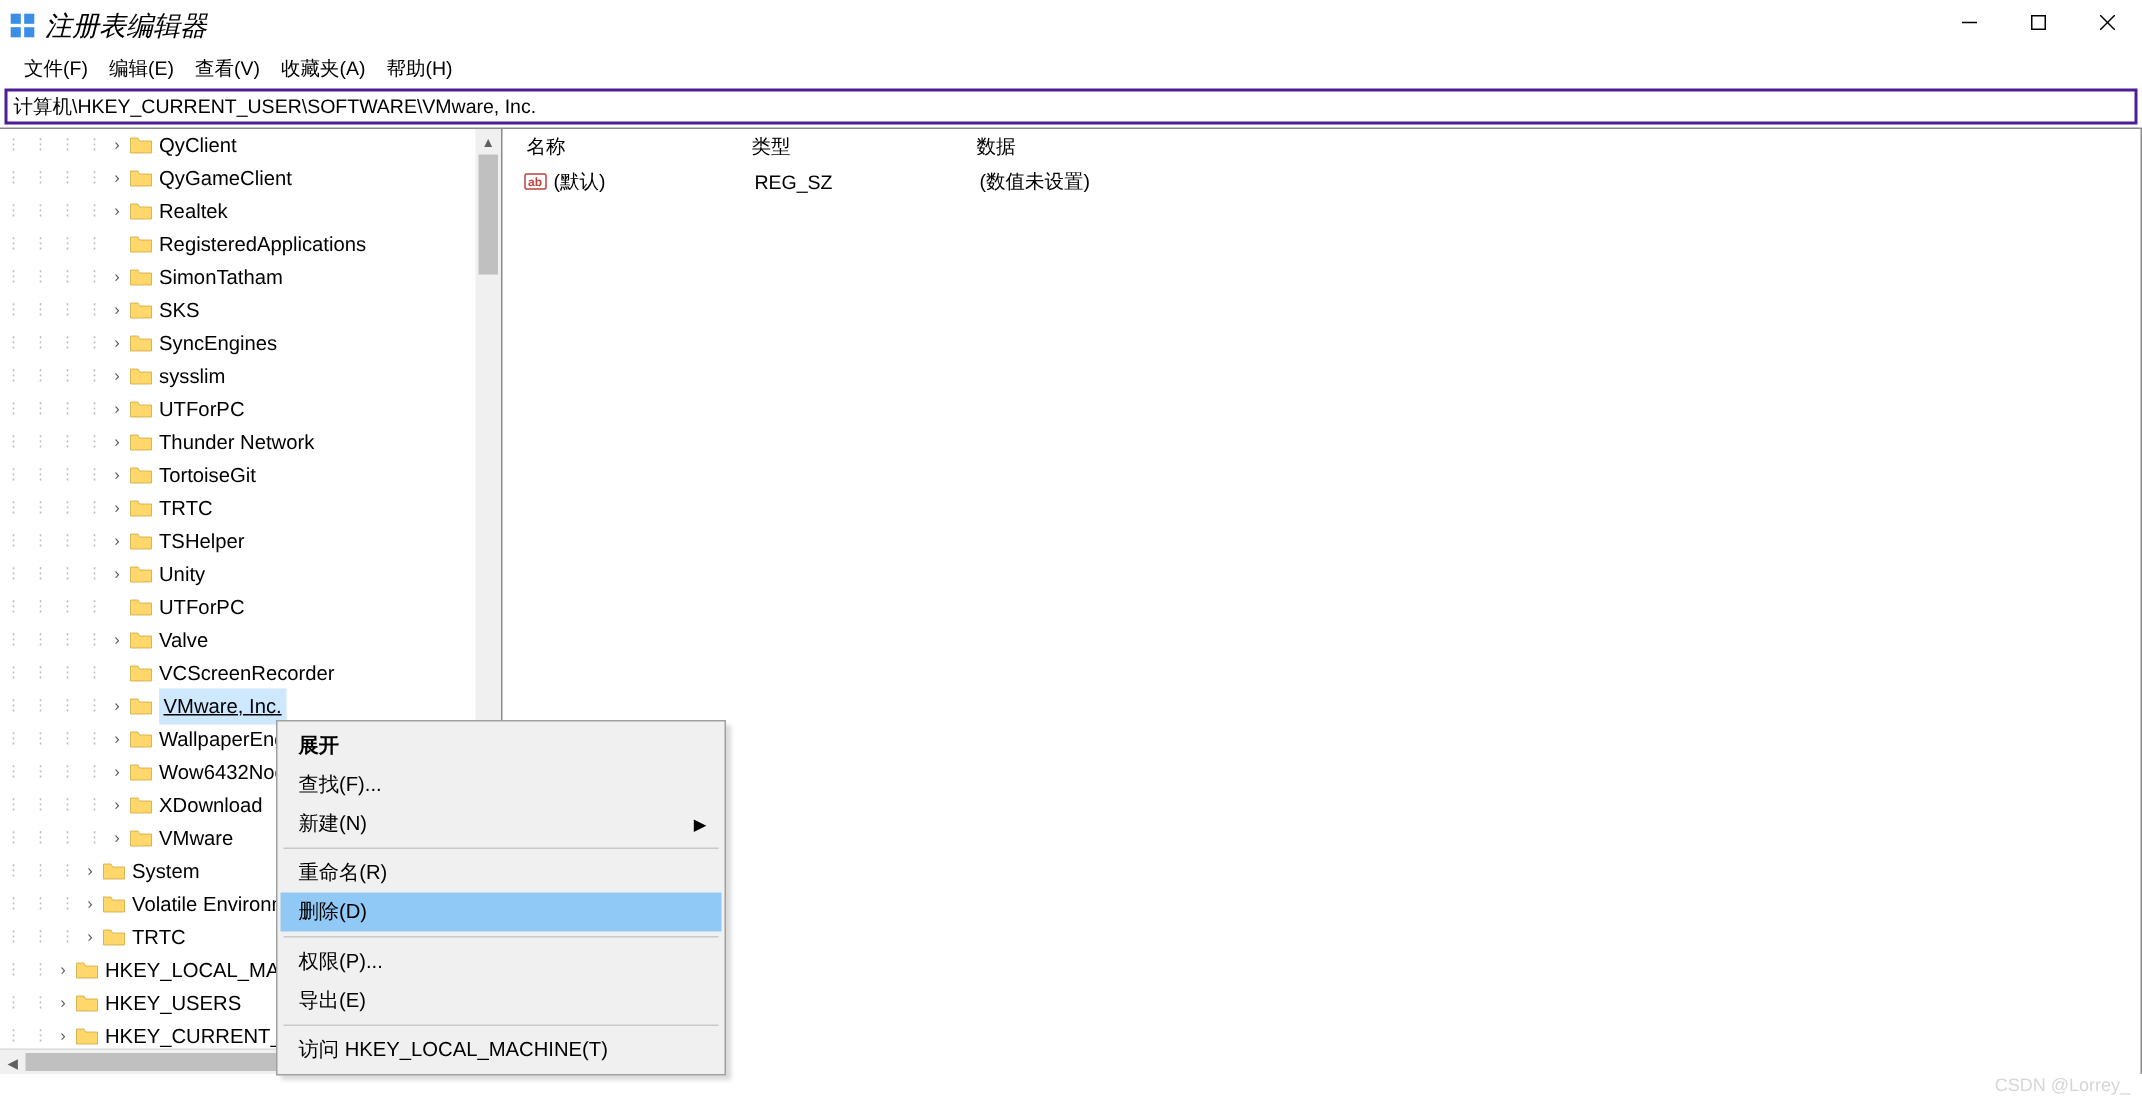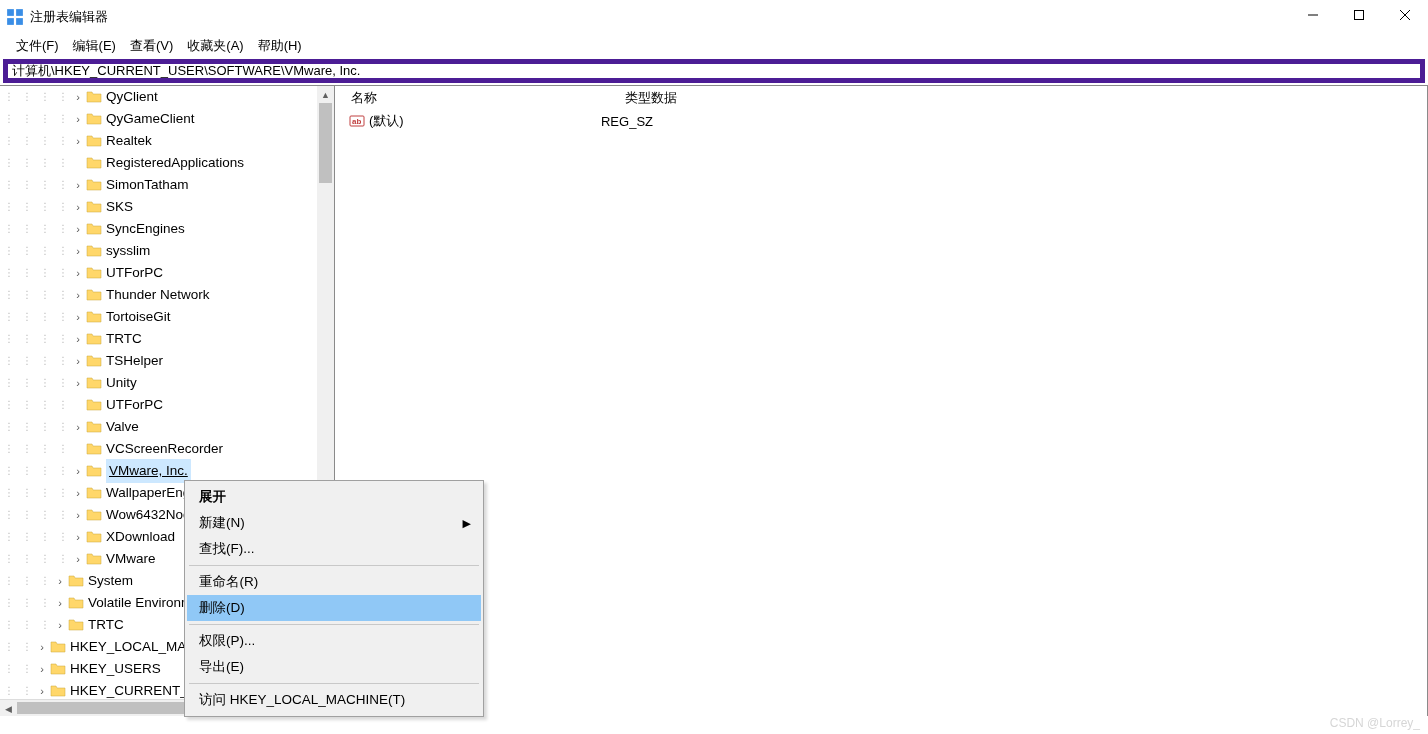--- a/index.html
+++ b/index.html
@@ -1,42 +1,42 @@
 <!DOCTYPE html>
 <html><head>
 <meta charset="utf-8">
 <style>
   * { box-sizing: border-box; font-family: "Microsoft YaHei", "Segoe UI", sans-serif; }
   body { margin: 0; width: 1428px; height: 734px; background: #fff; overflow: hidden; font-size: 13px; color: #000; position: relative; }
 
   .titlebar { height: 33px; display: flex; align-items: center; padding-left: 6px; border-bottom: 0px solid #ddd; }
   .titlebar .app-icon { width: 18px; height: 18px; margin-right: 6px; }
-  .titlebar .title { font-size: 13px; }
+  .titlebar .title { font-size: 18px; font-style: italic; }
   .winbtns { position: absolute; right: 0; top: 0; display: flex; }
   .winbtn { width: 46px; height: 30px; display: flex; align-items: center; justify-content: center; }
   .winbtn svg { stroke: #000; stroke-width: 1; fill: none; }
 
   .menubar { height: 26px; display: flex; align-items: center; padding-left: 10px; gap: 2px; }
   .menubar .mi { padding: 3px 6px; font-size: 13px; }
 
-  .addrbar { height: 24px; border: 5px solid #4c1d95; margin: 0 3px; padding-left: 4px; display: flex; align-items: center; font-size: 13px; }
+  .addrbar { height: 24px; border: 2px solid #4c1d95; margin: 0 3px; padding-left: 4px; display: flex; align-items: center; font-size: 13px; }
 
   .splitter { display: flex; height: calc(734px - 33px - 26px - 24px - 20px); border-top: 1px solid #8a8a8a; margin-top:2px; }
   .tree-pane { width: 335px; border-right: 1px solid #8a8a8a; position: relative; overflow: hidden; }
   .list-pane { flex: 1; position: relative; }
 
   .tree { font-size: 13.5px; line-height: 22px; }
   .row { display: flex; align-items: center; height: 22px; white-space: nowrap; }
   .chev { width: 12px; display:inline-flex; justify-content:center; color:#5a5a5a; font-size:11px; }
   .folder { width: 16px; height: 16px; margin: 0 4px 0 2px; }
   .sel { background: #cde8ff; }
 
   .cols { display: flex; height: 24px; align-items: center; padding-left: 16px; font-size: 13px; }
   .col-n { width: 150px; }
-  .col-t { width: 150px; text-align: right; }
+  .col-t { width: 150px; }
   .col-d { flex: 1; }
   .lrow { display: flex; align-items: center; height: 22px; padding-left: 14px; font-size: 13px; }
   .valicon { width: 16px; height: 16px; margin-right: 4px; }
 
   .ctx { position: absolute; left: 184px; top: 480px; width: 300px; background: #f0f0f0; border: 1px solid #a0a0a0; box-shadow: 3px 3px 3px rgba(0,0,0,.15); padding: 3px 2px; z-index: 50; }
   .ctx .ci { height: 26px; display: flex; align-items: center; padding-left: 12px; font-size: 13.5px; }
   .ctx .ci.bold { font-weight: 700; }
   .ctx .ci.hl { background: #90c8f6; }
   .ctx .sep { height: 1px; background: #c8c8c8; margin: 3px 2px; }
   .ctx .sub { margin-left: auto; margin-right: 10px; font-size: 11px; }
@@ -419,32 +419,33 @@
       <span class="col-t">类型</span>
       <span class="col-d">数据</span>
     </div>
     <div class="lrow">
       <svg class="valicon" viewBox="0 0 16 16">
         <rect x="1" y="3" width="14" height="10" rx="1" fill="#fff" stroke="#c04040"></rect>
           <text x="3" y="11" font-size="8" fill="#c04040" font-weight="bold">ab</text>
       </svg>
       <span class="col-n" style="width:134px">(默认)</span>
       <span class="col-t">REG_SZ</span>
+      <span class="col-d">(数值未设置)</span>
     </div>
     <div class="right-border"></div>
   </div>
 </div>
 
 <div class="ctx">
   <div class="ci bold">展开</div>
+  <div class="ci">查找(F)...</div>
   <div class="ci">
       <span>新建(N)</span>
       <span class="sub">▶</span>
     </div>
-  <div class="ci">查找(F)...</div>
   <div class="sep"></div>
   <div class="ci">重命名(R)</div>
   <div class="ci hl">删除(D)</div>
   <div class="sep"></div>
   <div class="ci">权限(P)...</div>
   <div class="ci">导出(E)</div>
   <div class="sep"></div>
   <div class="ci">访问 HKEY_LOCAL_MACHINE(T)</div>
 </div>
 

